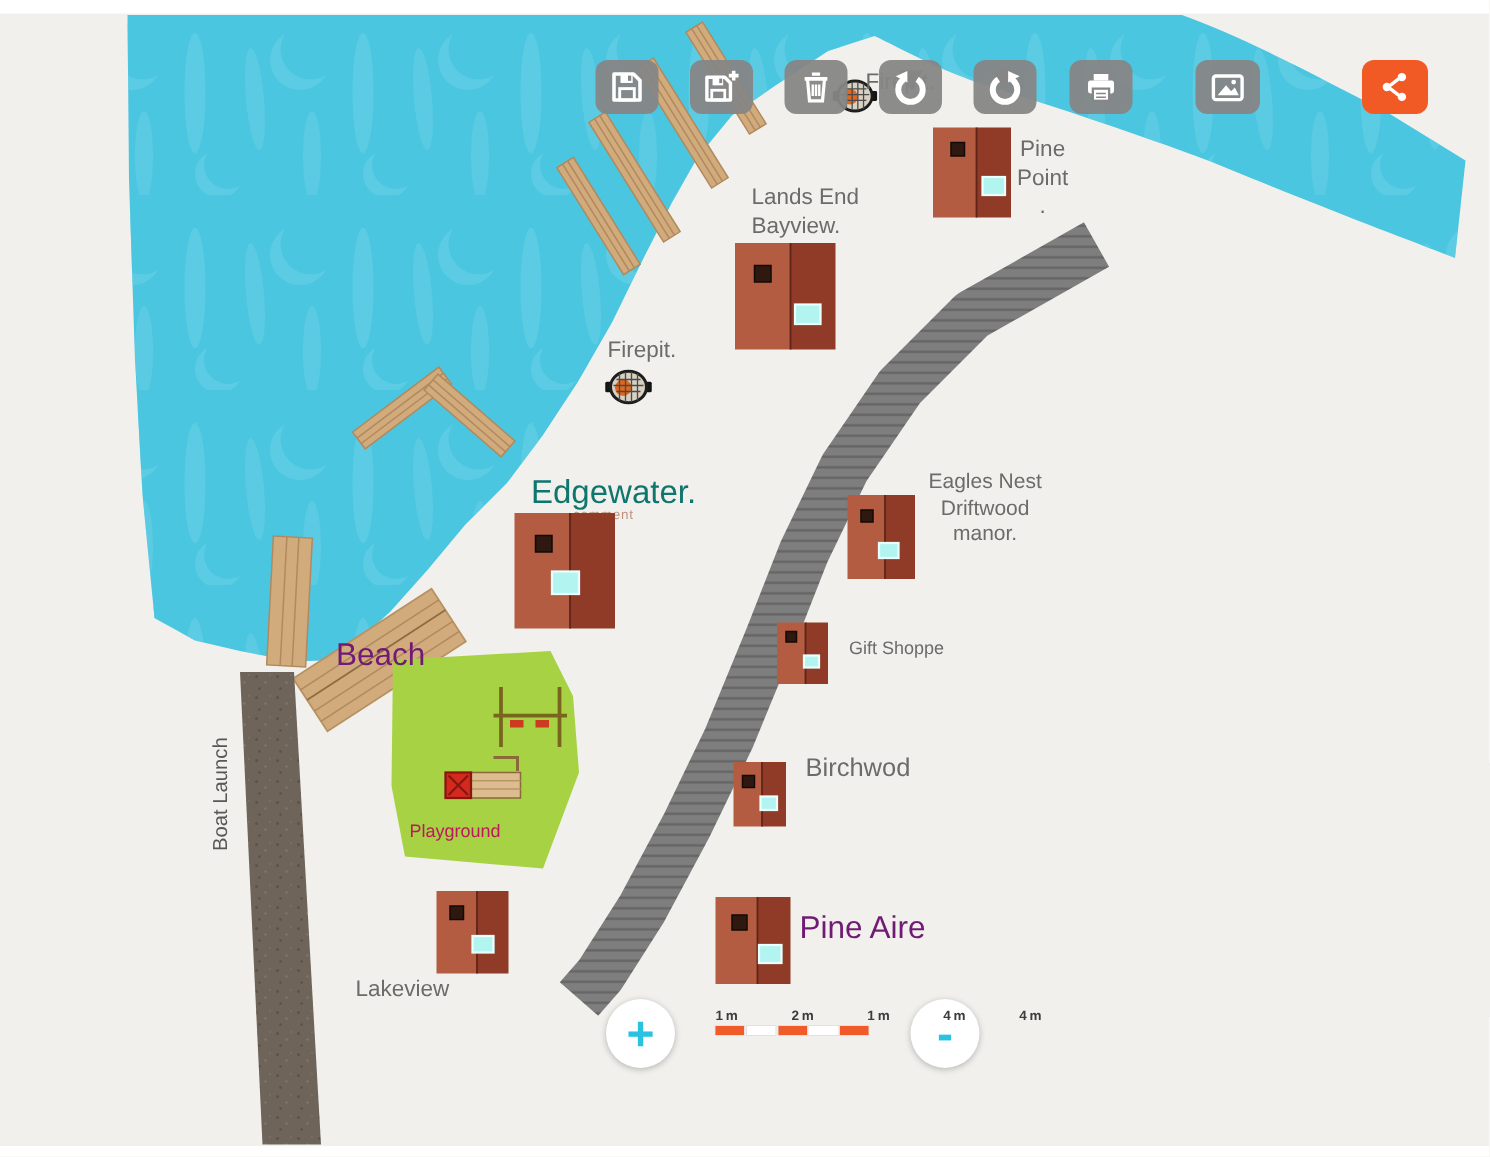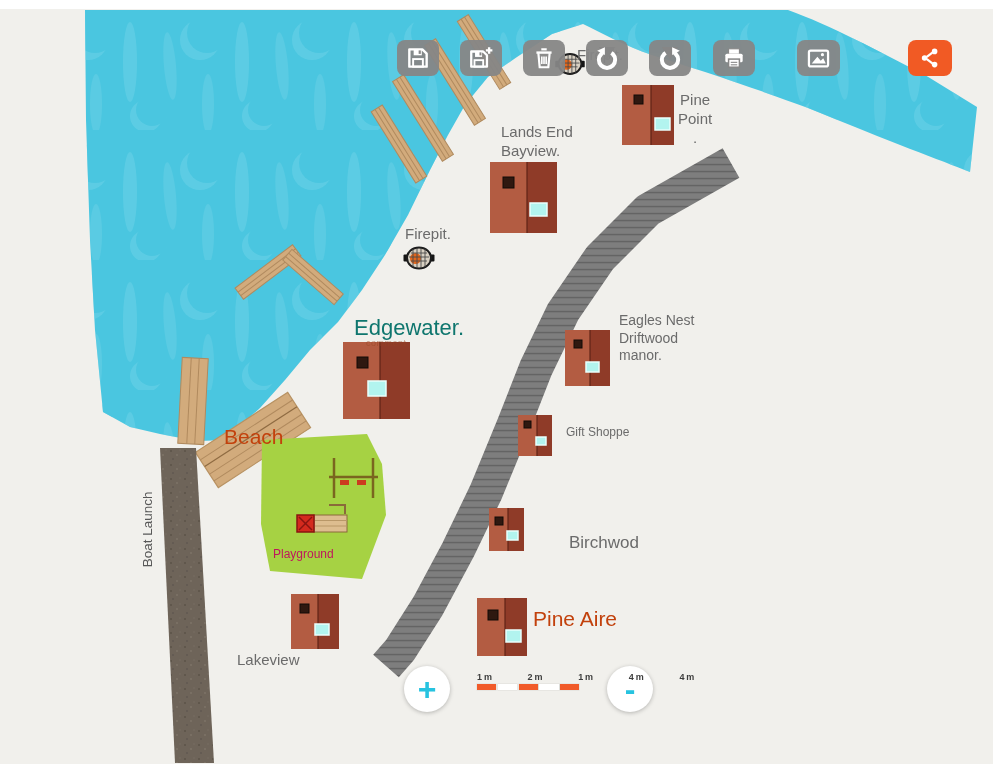--- a/index.html
+++ b/index.html
@@ -4,21 +4,21 @@
 <style>
   html,body{margin:0;padding:0;background:#ffffff;}
   .stage{position:relative;width:993px;height:771px;overflow:hidden;background:#f1f0ec;
          font-family:"Liberation Sans",sans-serif;}
   .stage svg.mapsvg{position:absolute;left:0;top:0;}
 
   
   .labels-layer{position:absolute;left:0;top:0;width:100%;height:100%;pointer-events:none;}
   .map-label{position:absolute;color:#6b6b6b;white-space:pre-line;line-height:1.25;pointer-events:auto;}
   .fs14{font-size:14px;} .fs15{font-size:15px;} .fs16{font-size:12px;}
-  .fs17{font-size:17px;} .fs21{font-size:21px;color:#c2410c;} .fs22{font-size:22px;color:#0f766e;}
+  .fs17{font-size:17px;} .fs21{font-size:21px;color:#701a75;} .fs22{font-size:22px;color:#0f766e;}
   .faint{font-size:9px;color:rgba(150,70,35,.55);letter-spacing:.5px;}
   .rot90{transform:rotate(-90deg);transform-origin:center center;width:90px;text-align:center;
          font-size:13.5px;color:#585858;}
 
   
   .toolbar-layer{position:absolute;left:0;top:0;width:100%;height:100%;pointer-events:none;}
   .tb-btn{position:absolute;top:40px;width:42px;height:36px;border-radius:8px;
           background:rgba(134,134,134,.95);display:flex;align-items:center;justify-content:center;
           cursor:pointer;pointer-events:auto;}
   .tb-btn svg{display:block;}
@@ -228,26 +228,26 @@
 
   <div class="labels-layer">
     <div class="map-label fs15" style="left:577px;top:46px;">Firepit.</div>
     <div class="map-label fs15" style="left:678px;top:91px;text-align:center;">Pine
 Point
 .</div>
     <div class="map-label fs15" style="left:501px;top:123px;">Lands End
 Bayview.</div>
     <div class="map-label fs15" style="left:405px;top:225px;">Firepit.</div>
     <div class="map-label fs22" style="left:354px;top:314px;">Edgewater.</div>
-    <div class="map-label faint" style="left:366px;top:338px;text-align:center;">comment</div>
-    <div class="map-label fs14" style="left:619px;top:312px;">Eagles Nest
+    <div class="map-label faint" style="left:382px;top:338px;text-align:center;">comment</div>
+    <div class="map-label fs14" style="left:619px;top:312px;text-align:center;">Eagles Nest
 Driftwood
 manor.</div>
     <div class="map-label fs16" style="left:566px;top:425px;">Gift Shoppe</div>
-    <div class="map-label fs17" style="left:537px;top:532px;margin-left:32px;">Birchwod</div>
+    <div class="map-label fs17" style="left:537px;top:501px;">Birchwod</div>
     <div class="map-label fs21" style="left:533px;top:606px;">Pine Aire</div>
     <div class="map-label fs15" style="left:237px;top:651px;">Lakeview</div>
     <div class="map-label fs21" style="left:224px;top:424px;">Beach</div>
     <div class="map-label fs16" style="left:273px;top:547px;color:#be185d;">Playground</div>
     <div class="map-label rot90" style="left:103px;top:521px;">Boat Launch</div>
   </div>
 
   <div class="toolbar-layer">
 
     <div class="tb-btn" style="left:397px;">

